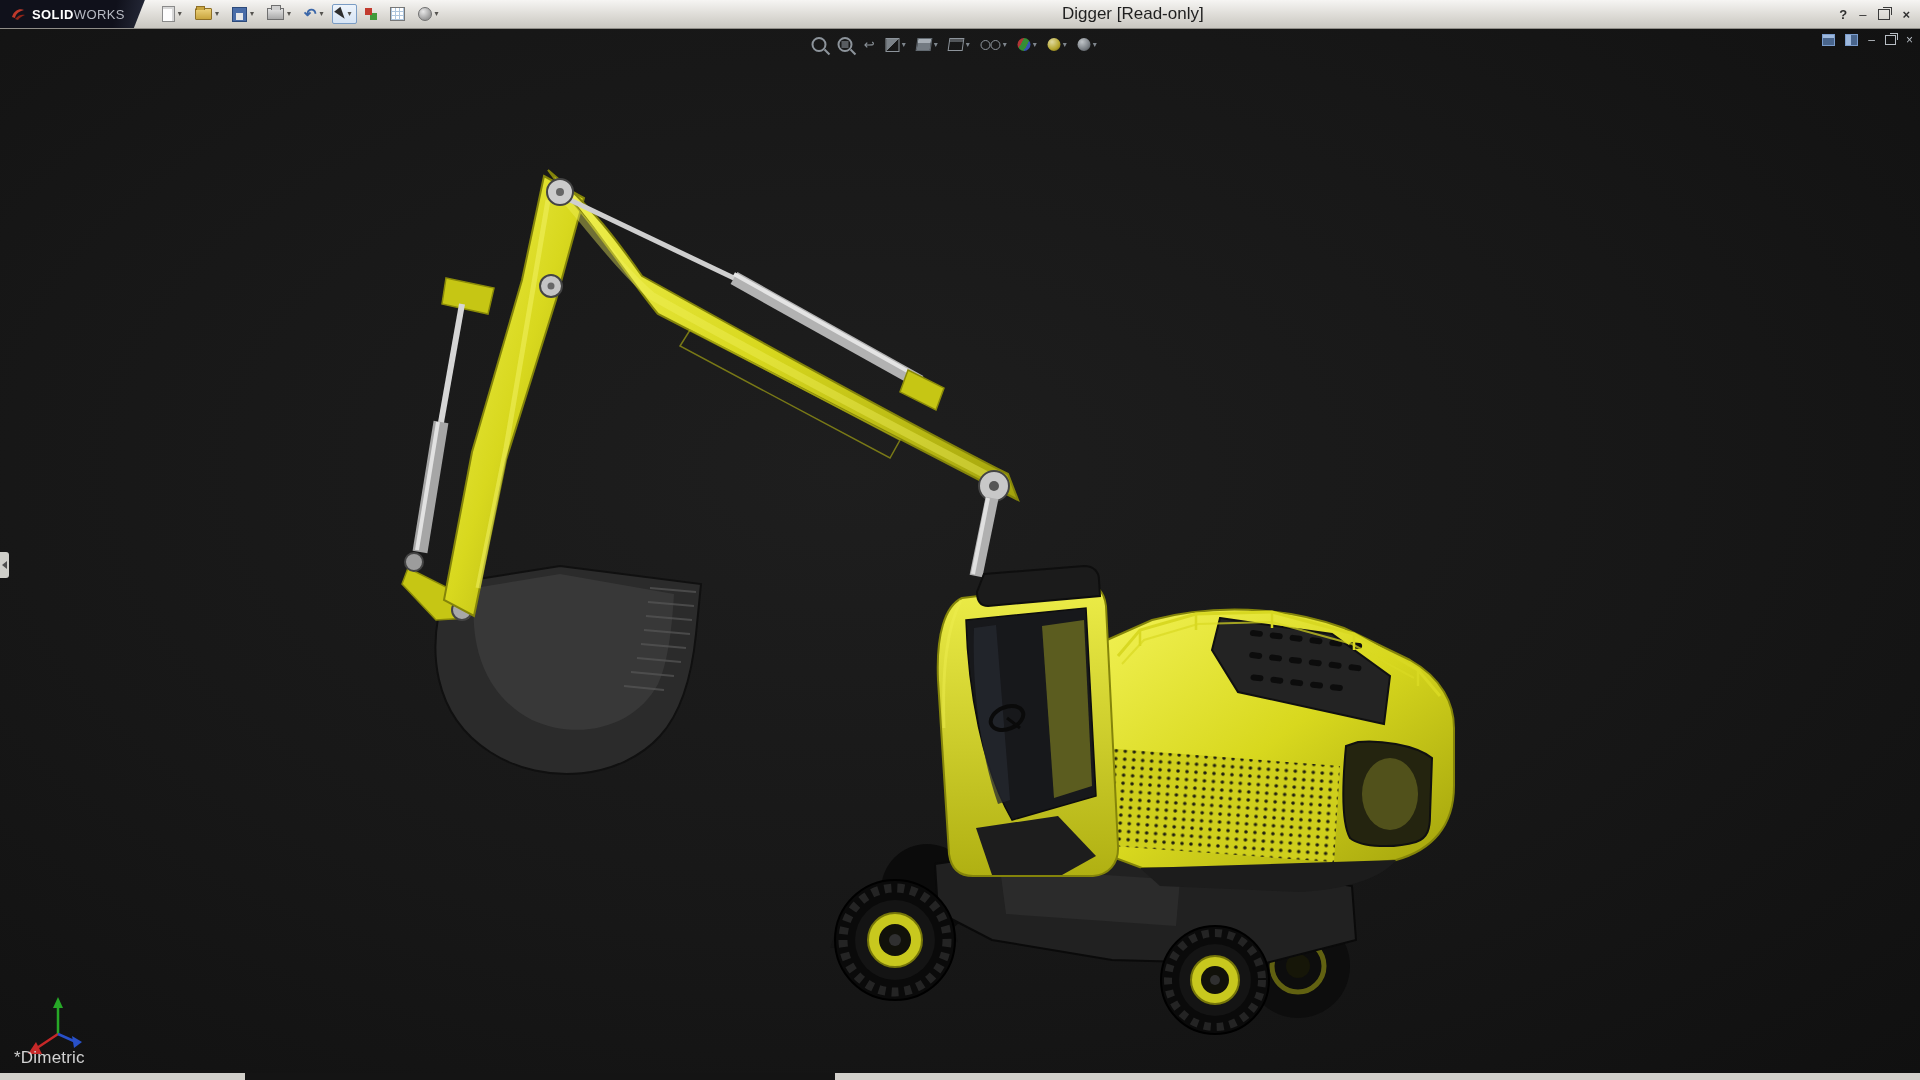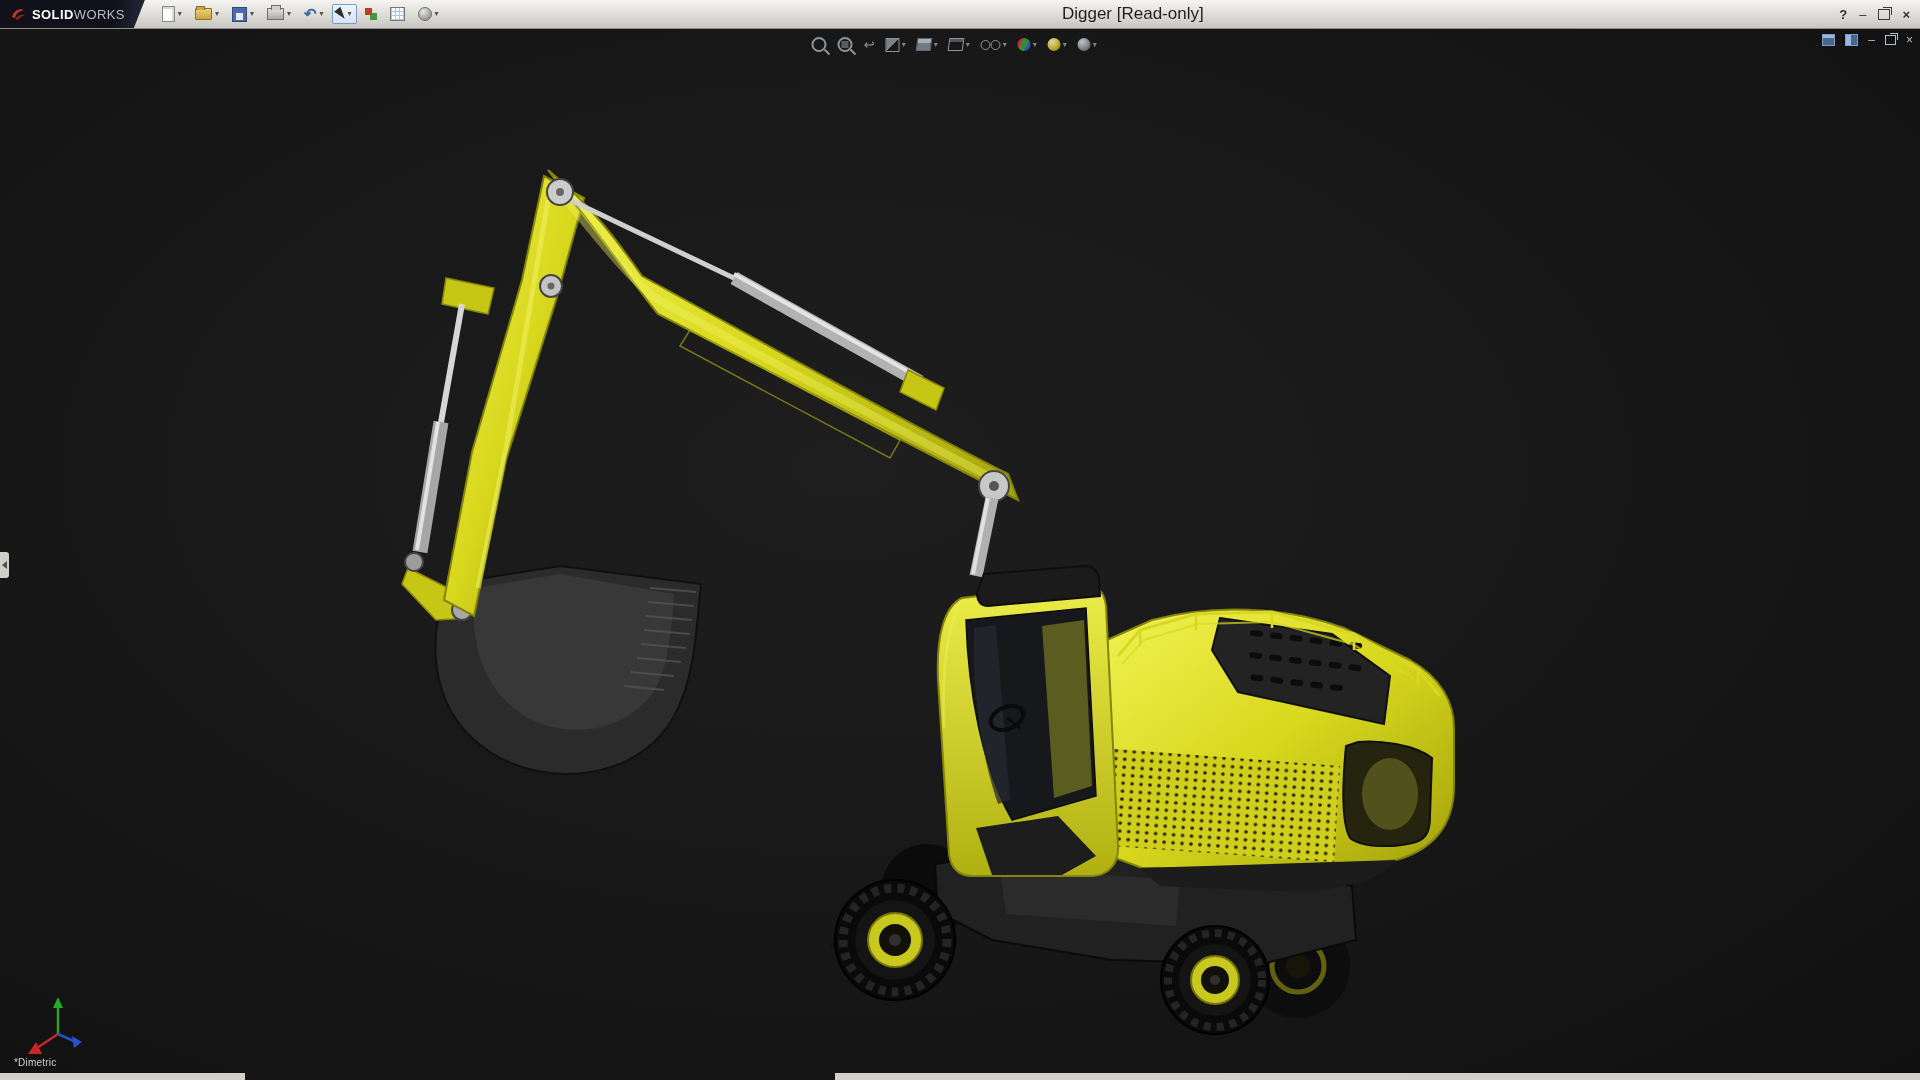--- a/index.html
+++ b/index.html
@@ -102,21 +102,21 @@
   .left-tab {
     position:absolute; left:0; top:524px; width:9px; height:26px; z-index:5;
     background:#cfcfca; border-radius:0 3px 3px 0;
     display:flex; align-items:center; justify-content:center;
   }
   .left-tab .tri { width:0; height:0; border-top:4px solid transparent; border-bottom:4px solid transparent; border-right:5px solid #4f4f4f; }
 
   
   .orientation-label {
     position:absolute; left:14px; bottom:12px; z-index:5;
-    color:#d2d2d2; font-size:10px; letter-spacing:.2px;
+    color:#d2d2d2; font-size:17px; letter-spacing:.2px;
   }
 
   
   .bottom-strip { position:absolute; left:0; right:0; bottom:0; height:7px; background:#d2d0cb; z-index:15; }
   .bottom-strip .dark-seg { position:absolute; left:245px; width:590px; top:0; bottom:0; background:#141414; }
 </style>
 </head>
 <body>
 
 <div class="titlebar">

